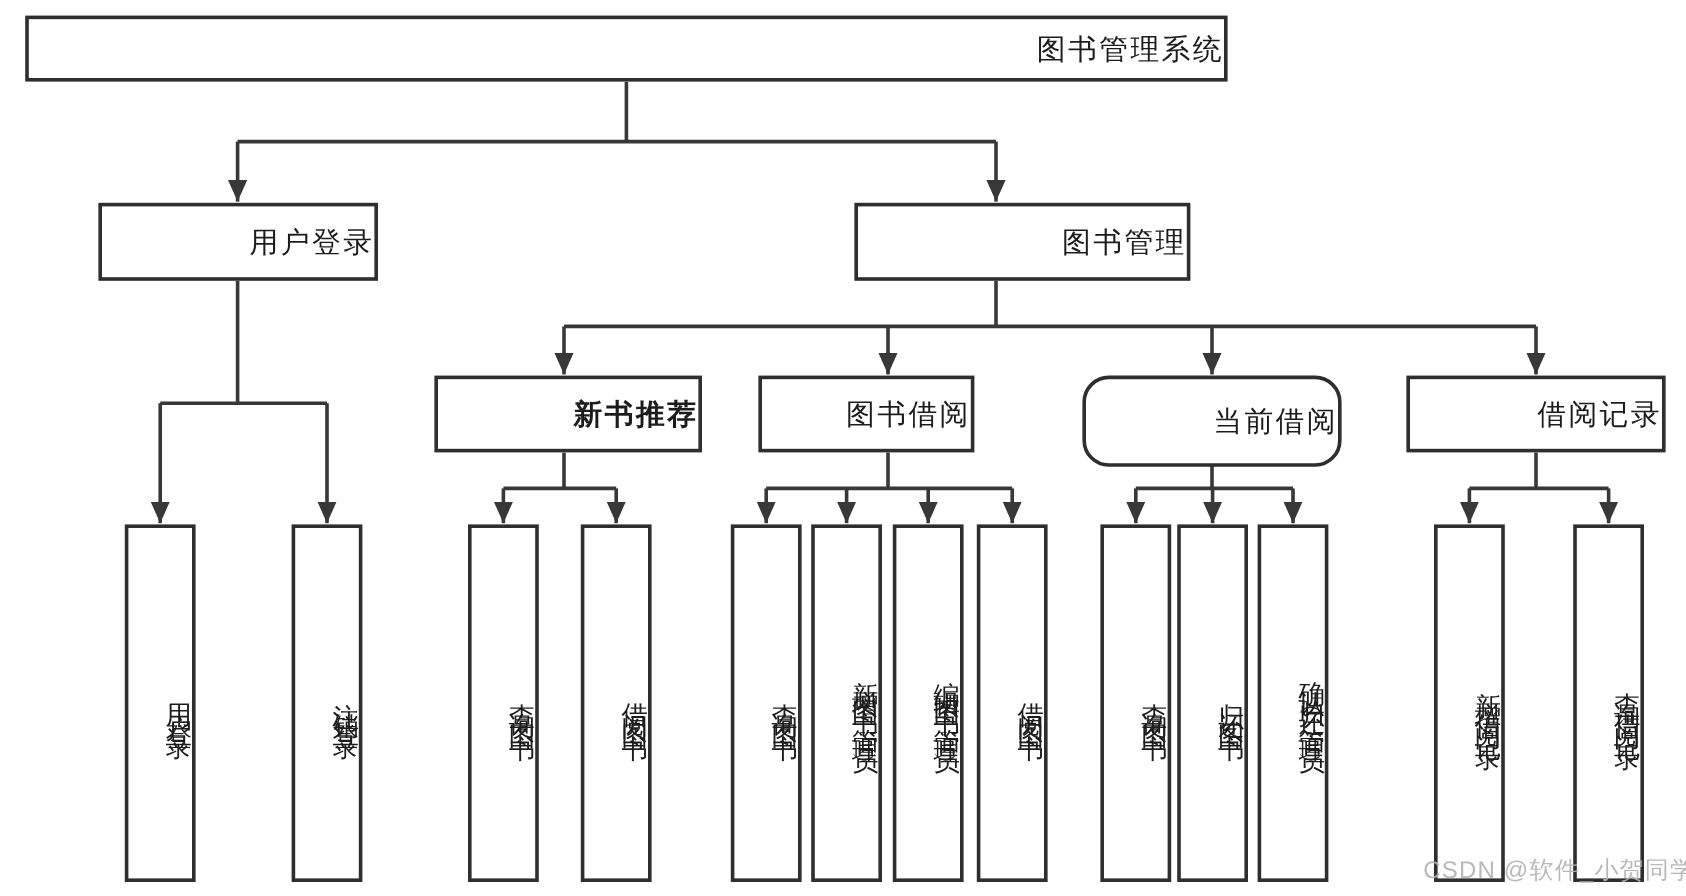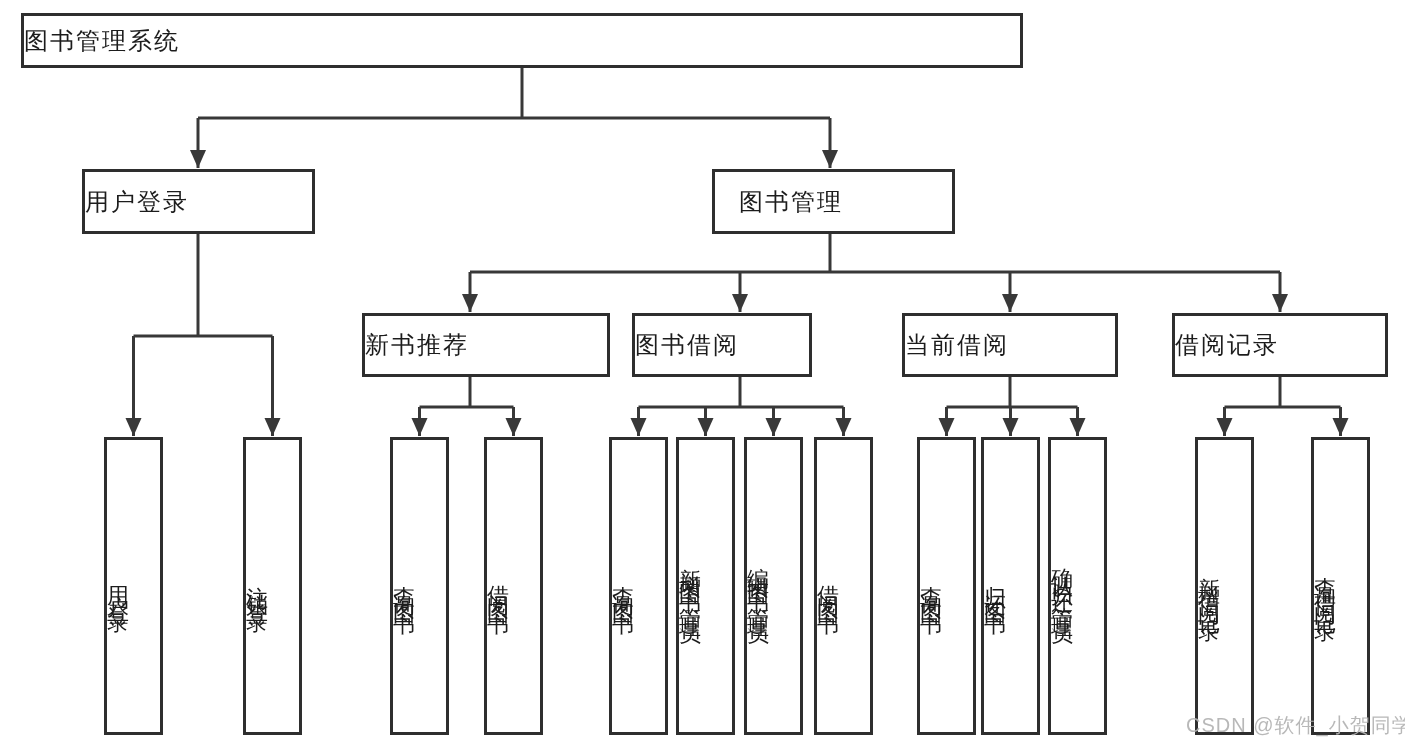--- a/index.html
+++ b/index.html
@@ -16,21 +16,21 @@
     left: 0; top: 0;
     z-index: 0;
   }
   .node {
     position: absolute;
     box-sizing: border-box;
     background: #ffffff;
     border: 3px solid #2e2e2e;
     display: flex;
     align-items: center;
-    justify-content: flex-start;
+    justify-content: flex-end;
     color: #1c1c1c;
     z-index: 1;
   }
   .hnode {
     font-size: 24px;
     letter-spacing: 2px;
     white-space: nowrap;
   }
   .leaf span {
     writing-mode: vertical-rl;
@@ -125,31 +125,31 @@
     </g>
   </svg>
 
   <div class="node hnode" style="left:21px; top:13px; width:1002px; height:55px;">
     <span>图书管理系统</span>
   </div>
 
   <div class="node hnode" style="left:82px; top:169px; width:233px; height:65px;">
     <span>用户登录</span>
   </div>
-  <div class="node hnode" style="left:712px; top:169px; width:243px; height:65px;padding-left:24px;">
+  <div class="node hnode" style="left:712px; top:169px; width:280px; height:65px;padding-left:24px;">
     <span>图书管理</span>
   </div>
 
-  <div class="node hnode" style="left:362px; top:313px; width:248px; height:64px;">
+  <div class="node hnode" style="left:362px; top:313px; width:223px; height:64px;font-weight:bold;">
     <span>新书推荐</span>
   </div>
   <div class="node hnode" style="left:632px; top:313px; width:180px; height:64px;">
     <span>图书借阅</span>
   </div>
-  <div class="node hnode" style="left:902px; top:313px; width:216px; height:64px;">
+  <div class="node hnode" style="left:902px; top:313px; width:216px; height:76px;border-radius:22px;">
     <span>当前借阅</span>
   </div>
   <div class="node hnode" style="left:1172px; top:313px; width:216px; height:64px;">
     <span>借阅记录</span>
   </div>
 
   <div class="node leaf" style="left:104px; top:437px; width:59px; height:298px;">
     <span>用户登录</span>
   </div>
   <div class="node leaf" style="left:243px; top:437px; width:59px; height:298px;">

